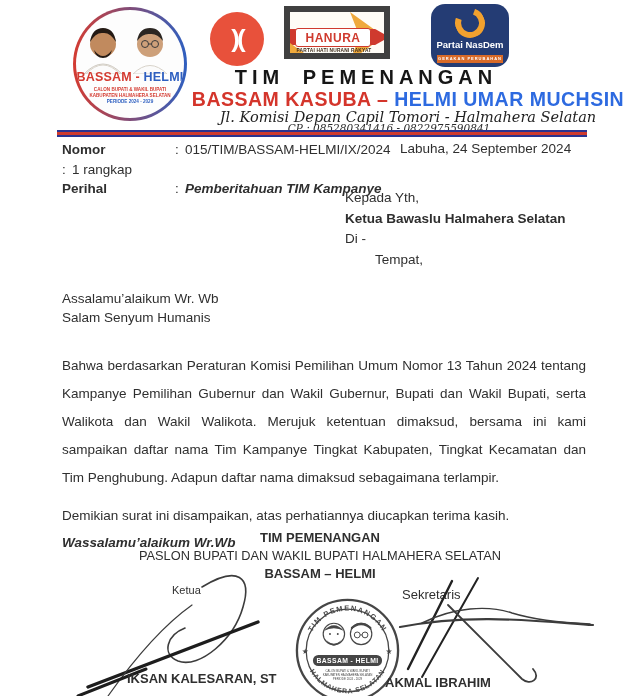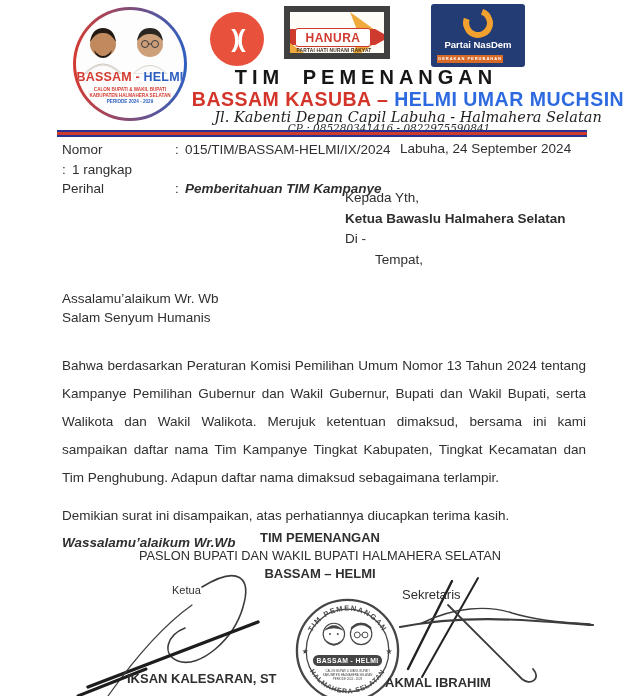--- a/index.html
+++ b/index.html
@@ -34,21 +34,21 @@
   .hanura-redarrow{position:absolute;left:0;top:17px;width:99px;height:16px;background:#cf3a2e;
           clip-path:polygon(0 0,86% 0,100% 50%,86% 100%,0 100%);}
   .hanura-cornertri{position:absolute;left:0;bottom:0;width:14px;height:10px;background:#efa93c;
           clip-path:polygon(0 0,0 100%,100% 100%);}
   .hanura-namebox{position:absolute;left:5px;top:16px;width:74px;height:17px;background:#ffffff;
           border:1px solid #cf3a2e;border-radius:3px;display:flex;align-items:center;justify-content:center;}
   .hanura-name{color:#cf3a2e;font-weight:900;font-size:12px;letter-spacing:.5px;}
   .hanura-tagline{position:absolute;left:2px;top:36px;width:84px;text-align:center;font-size:4.8px;
           font-weight:700;color:#3a2a1a;letter-spacing:.2px;}
 
-  .nasdem{left:431px;top:4px;width:94px;height:63px;background:#243c74;border-radius:3px;
+  .nasdem{left:431px;top:4px;width:78px;height:63px;background:#243c74;border-radius:14px;
           text-align:center;overflow:hidden;}
   .nasdem-swoosh{width:30px;height:30px;border-radius:50%;border:6px solid #f2a12e;
           border-top-color:transparent;margin:4px auto 0;transform:rotate(-25deg);box-sizing:border-box;}
   .nasdem-name{color:#ffffff;font-weight:700;font-size:9.5px;margin-top:1px;}
   .nasdem-band{position:absolute;left:6px;bottom:4px;width:66px;height:8px;background:#d86a28;
           color:#ffffff;font-size:4px;letter-spacing:1px;line-height:8px;font-weight:700;}
 
   .org-title{left:151px;top:66px;width:430px;text-align:center;font-size:20px;font-weight:800;
           color:#161616;letter-spacing:5px;word-spacing:8px;}
   .candidates{left:178px;top:88px;width:460px;text-align:center;font-size:19.5px;font-weight:800;
@@ -57,21 +57,21 @@
   .hq-address{left:188px;top:109px;width:440px;text-align:center;
           font-family:"DejaVu Serif",serif;font-style:italic;font-size:14.5px;color:#1f1f1f;}
   .hq-contact{left:169px;top:122px;width:440px;text-align:center;
           font-family:"DejaVu Serif",serif;font-style:italic;font-size:10.5px;color:#2a2a2a;}
   .rule{left:57px;top:130px;width:530px;height:7px;
         background:linear-gradient(to bottom,#2b3390 0 1.6px,#f5f5f5 1.6px 2.2px,#cf3a2e 2.2px 5.4px,#2b3390 5.4px 7px);}
 
   
   .meta{left:62px;top:140px;width:360px;font-size:13.5px;color:#2f2f2f;}
   .meta-row{display:flex;height:19.5px;line-height:19.5px;}
-  .meta-label{width:113px;flex:none;}
+  .meta-label{width:113px;flex:none;font-weight:bold;}
   .meta-colon{width:10px;flex:none;}
   .emph{font-weight:700;font-style:italic;}
   .dateline{left:400px;top:141px;font-size:13.5px;color:#2f2f2f;}
 
   .recipient{left:345px;top:188px;font-size:13.5px;line-height:20.5px;color:#2f2f2f;}
   .recipient .bold{font-weight:700;}
   .recipient .indent{padding-left:30px;}
 
   
   .letter-body{left:62px;top:289px;width:524px;font-size:13.5px;color:#2f2f2f;}
@@ -138,21 +138,21 @@
   </div>
 
   <div class="abs nasdem">
     <div class="nasdem-swoosh"></div>
     <div class="nasdem-name">Partai NasDem</div>
     <div class="nasdem-band">GERAKAN PERUBAHAN</div>
   </div>
 
   <div class="abs org-title">TIM PEMENANGAN</div>
   <div class="abs candidates"><span class="red">BASSAM KASUBA</span><span class="red"> – </span><span class="blue">HELMI UMAR MUCHSIN</span></div>
-  <div class="abs hq-address">Jl. Kabenti  Depan Capil Labuha - Halmahera Selatan</div>
+  <div class="abs hq-address">Jl. Komisi  Depan Capil Tomori - Halmahera Selatan</div>
   <div class="abs hq-contact">CP : 085280341416 - 0822975590841</div>
   <div class="abs rule"></div>
 
   <div class="abs meta">
     <div class="meta-row">
       <span class="meta-label">Nomor</span>
       <span class="meta-colon">:</span>
       <span>015/TIM/BASSAM-HELMI/IX/2024</span>
     </div>
     <div class="meta-row">

